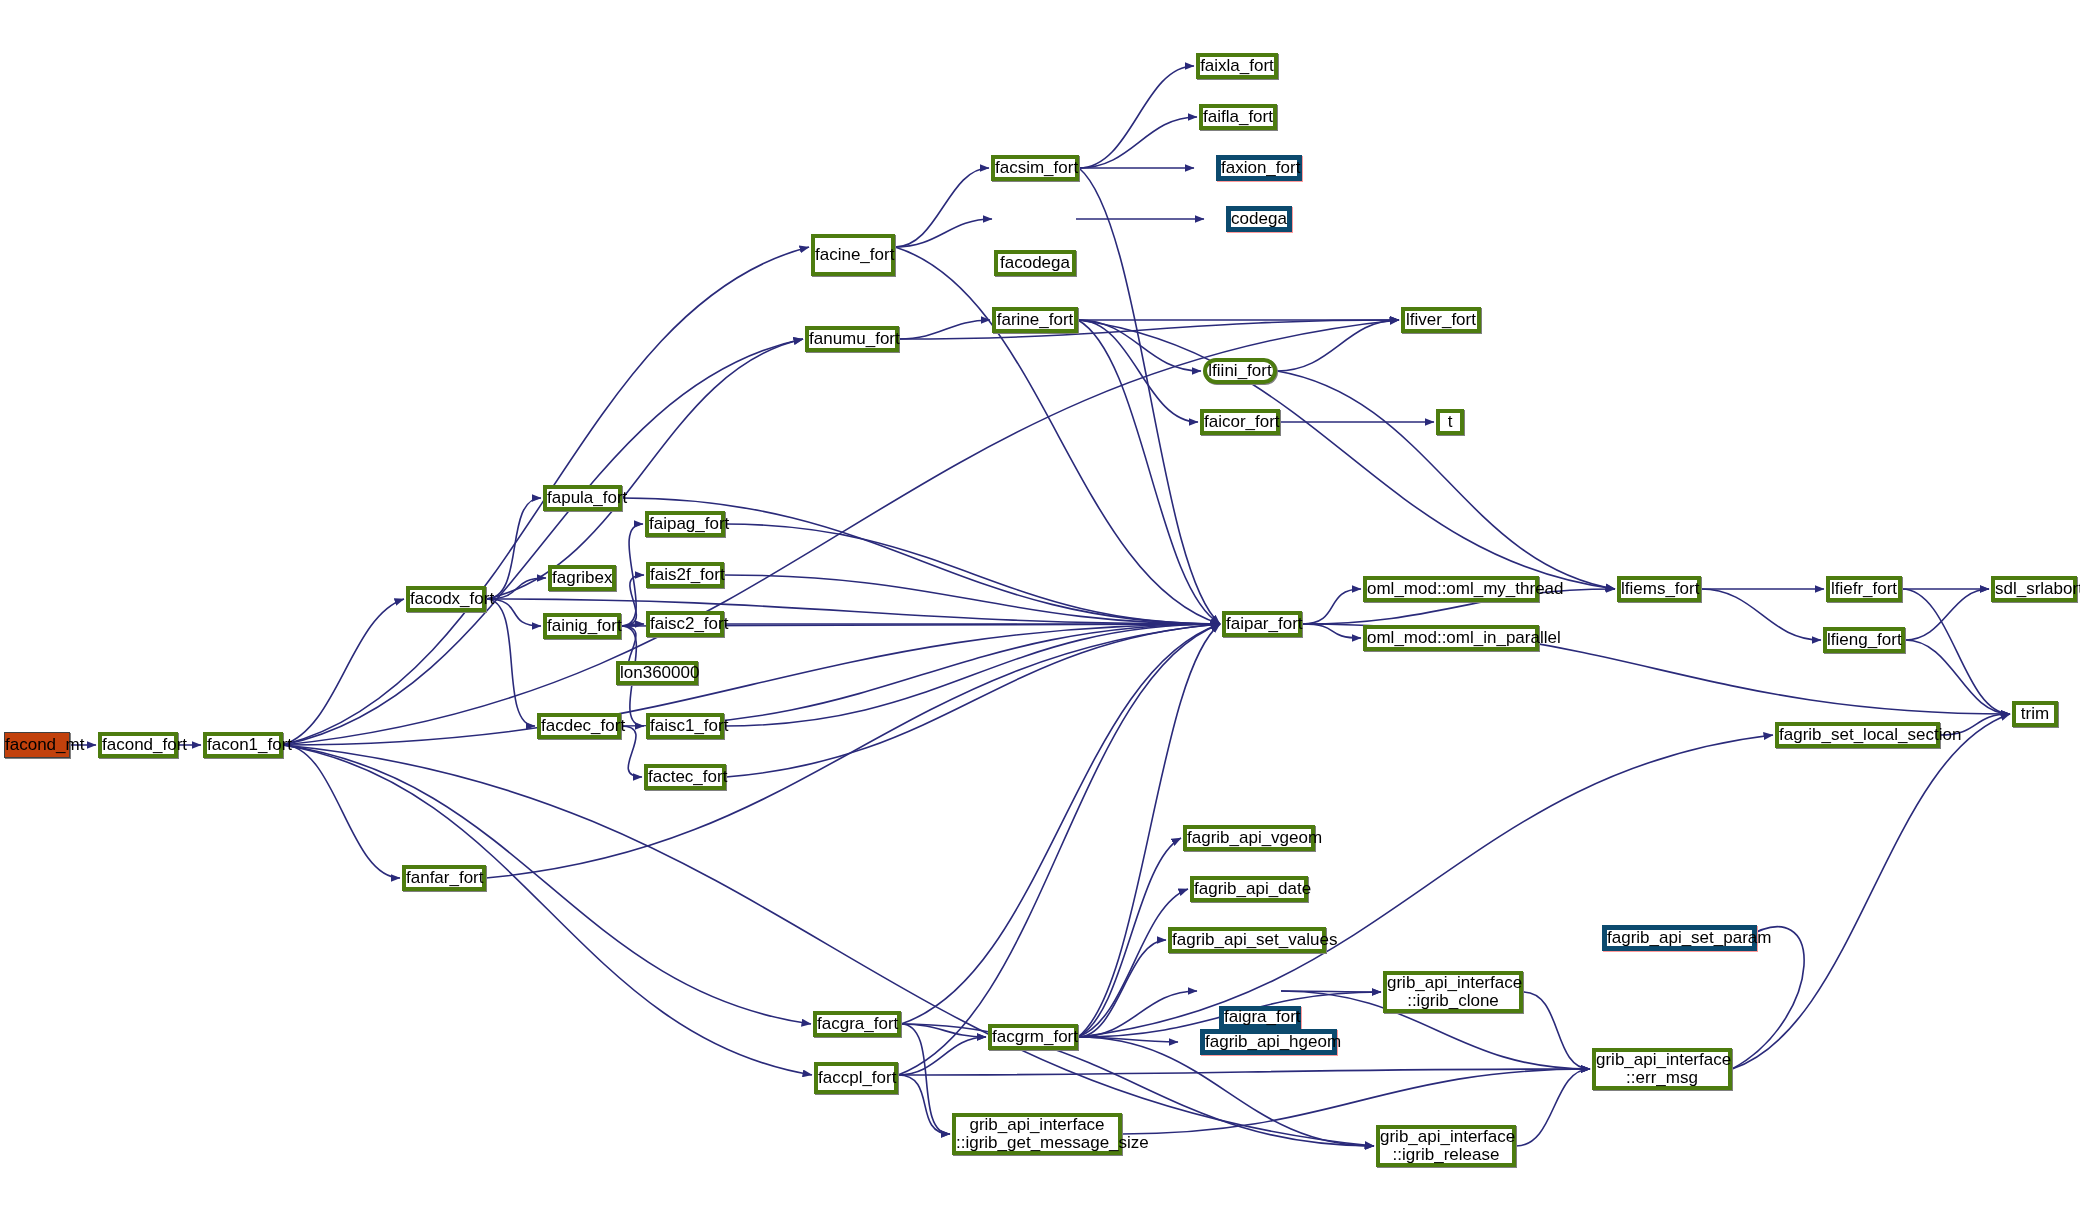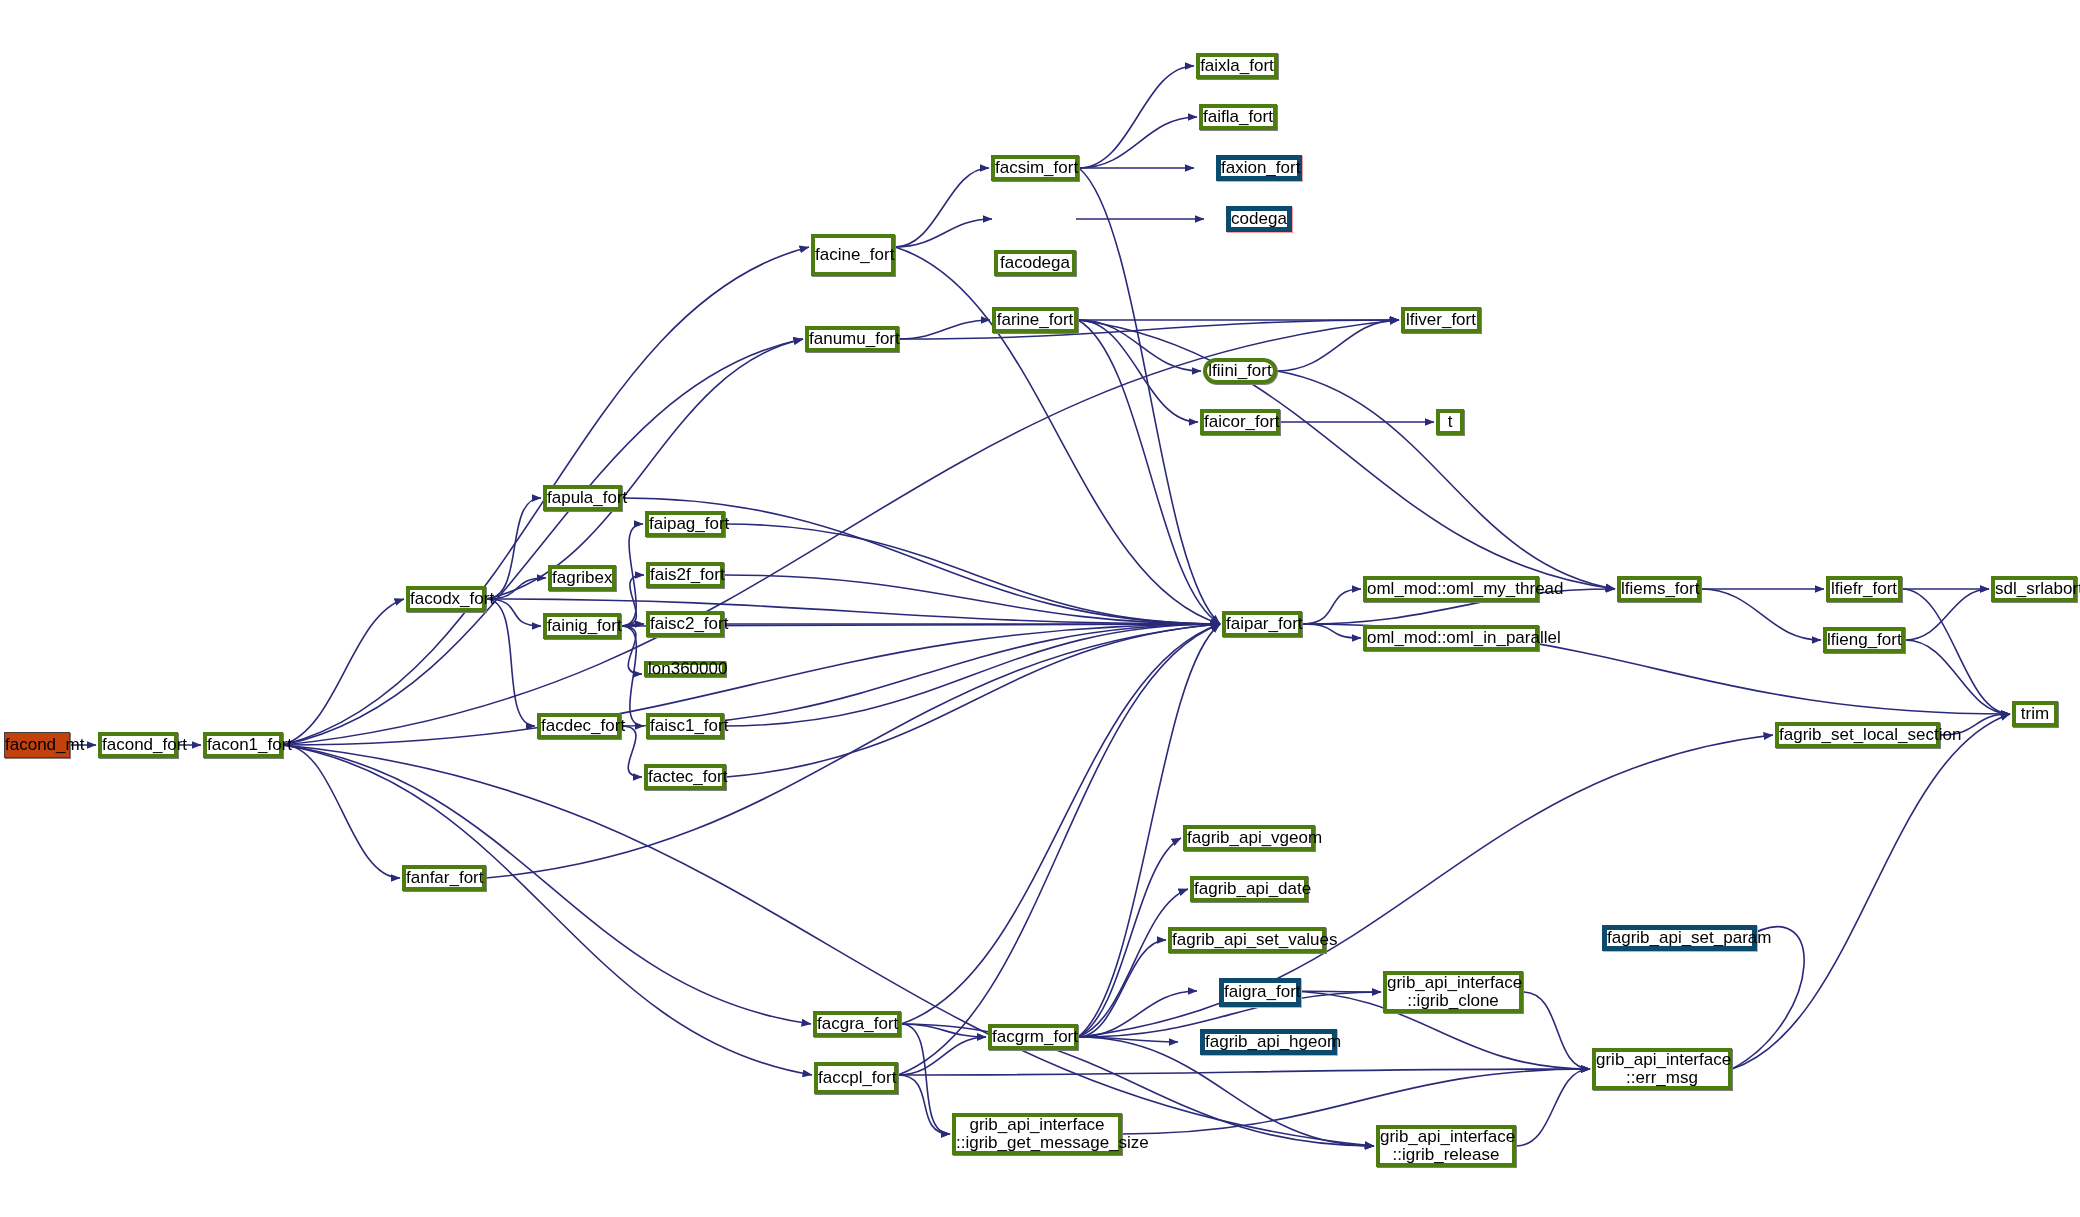--- a/index.html
+++ b/index.html
@@ -118,21 +118,21 @@
       <div class="node" style="left: 98px; top: 732px; width: 80px; height: 26px;"><span>facond_fort</span></div>
       <div class="node" style="left: 203px; top: 732px; width: 80px; height: 26px;"><span>facon1_fort</span></div>
       <div class="node" style="left: 406px; top: 586px; width: 80px; height: 26px;"><span>facodx_fort</span></div>
       <div class="node" style="left: 543px; top: 485px; width: 79px; height: 26px;"><span>fapula_fort</span></div>
       <div class="node" style="left: 548px; top: 565px; width: 68px; height: 26px;"><span>fagribex</span></div>
       <div class="node" style="left: 543px; top: 613px; width: 78px; height: 26px;"><span>fainig_fort</span></div>
       <div class="node" style="left: 537px; top: 713px; width: 84px; height: 26px;"><span>facdec_fort</span></div>
       <div class="node" style="left: 645px; top: 511px; width: 80px; height: 26px;"><span>faipag_fort</span></div>
       <div class="node" style="left: 646px; top: 562px; width: 78px; height: 26px;"><span>fais2f_fort</span></div>
       <div class="node" style="left: 646px; top: 611px; width: 78px; height: 26px;"><span>faisc2_fort</span></div>
-      <div class="node" style="left: 644px; top: 661px; width: 82px; height: 16px;"><span>lon360000</span></div>
+      <div class="node" style="left: 616px; top: 661px; width: 82px; height: 24px;"><span>lon360000</span></div>
       <div class="node" style="left: 646px; top: 713px; width: 78px; height: 26px;"><span>faisc1_fort</span></div>
       <div class="node" style="left: 644px; top: 764px; width: 82px; height: 26px;"><span>factec_fort</span></div>
       <div class="node" style="left: 811px; top: 234px; width: 84px; height: 42px;"><span>facine_fort</span></div>
       <div class="node" style="left: 805px; top: 326px; width: 94px; height: 26px;"><span>fanumu_fort</span></div>
       <div class="node" style="left: 402px; top: 865px; width: 84px; height: 26px;"><span>fanfar_fort</span></div>
       <div class="node" style="left: 991px; top: 155px; width: 88px; height: 26px;"><span>facsim_fort</span></div>
       <div class="node" style="left: 994px; top: 206px; width: 82px; height: 26px; margin-top: 44px;"><span>facodega</span></div>
       <div class="node" style="left: 992px; top: 307px; width: 86px; height: 26px;"><span>farine_fort</span></div>
       <div class="node" style="left: 1196px; top: 53px; width: 82px; height: 26px;"><span>faixla_fort</span></div>
       <div class="node" style="left: 1199px; top: 104px; width: 78px; height: 26px;"><span>faifla_fort</span></div>
@@ -147,21 +147,21 @@
       <div class="node" style="left: 1363px; top: 625px; width: 176px; height: 26px;"><span>oml_mod::oml_in_parallel</span></div>
       <div class="node" style="left: 1617px; top: 576px; width: 84px; height: 26px;"><span>lfiems_fort</span></div>
       <div class="node" style="left: 1826px; top: 576px; width: 76px; height: 26px; justify-content: flex-end;"><span>lfiefr_fort</span></div>
       <div class="node" style="left: 1823px; top: 627px; width: 82px; height: 26px;"><span>lfieng_fort</span></div>
       <div class="node" style="left: 1991px; top: 576px; width: 86px; height: 26px;"><span>sdl_srlabort</span></div>
       <div class="node" style="left: 2012px; top: 701px; width: 46px; height: 26px;"><span>trim</span></div>
       <div class="node" style="left: 1775px; top: 722px; width: 165px; height: 26px;"><span>fagrib_set_local_section</span></div>
       <div class="node" style="left: 1183px; top: 825px; width: 132px; height: 26px;"><span>fagrib_api_vgeom</span></div>
       <div class="node" style="left: 1190px; top: 876px; width: 118px; height: 26px;"><span>fagrib_api_date</span></div>
       <div class="node" style="left: 1168px; top: 927px; width: 158px; height: 26px;"><span>fagrib_api_set_values</span></div>
-      <div class="node red" style="left: 1199px; top: 978px; width: 82px; height: 29px;"><span>faigra_fort</span></div>
+      <div class="node red" style="left: 1199px; top: 1006px; width: 82px; height: 23px;"><span>faigra_fort</span></div>
       <div class="node red" style="left: 1180px; top: 1029px; width: 137px; height: 26px;"><span>fagrib_api_hgeom</span></div>
       <div class="node" style="left: 1383px; top: 971px; width: 140px; height: 42px;"><span>grib_api_interface
 ::igrib_clone</span></div>
       <div class="node red" style="left: 1582px; top: 925px; width: 155px; height: 26px;"><span>fagrib_api_set_param</span></div>
       <div class="node" style="left: 1592px; top: 1048px; width: 140px; height: 42px;"><span>grib_api_interface
 ::err_msg</span></div>
       <div class="node" style="left: 1376px; top: 1125px; width: 140px; height: 42px;"><span>grib_api_interface
 ::igrib_release</span></div>
       <div class="node" style="left: 813px; top: 1011px; width: 88px; height: 26px;"><span>facgra_fort</span></div>
       <div class="node" style="left: 814px; top: 1062px; width: 84px; height: 32px;"><span>faccpl_fort</span></div>

